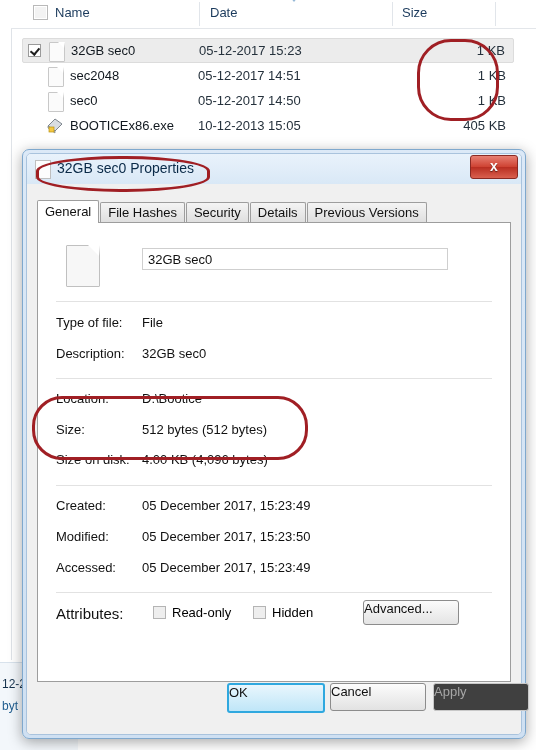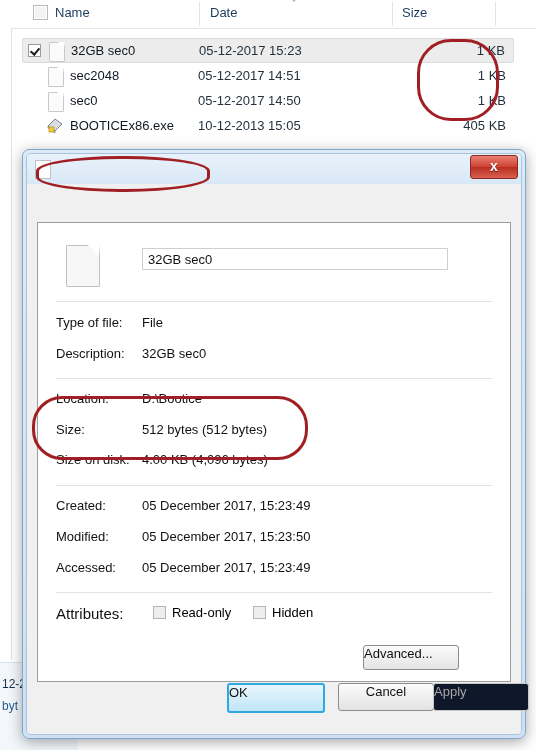--- a/index.html
+++ b/index.html
@@ -332,21 +332,20 @@
   .adv-btn {
     position: absolute;
     width: 94px; height: 23px;
     font-family: "Liberation Sans", sans-serif;
     font-size: 13px;
     color: #111111;
     background: linear-gradient(#fbfbfb, #e4e4e4);
     border: 1px solid #8c8c8c;
     border-radius: 3px;
     cursor: pointer;
-    margin-top: 45px;
   }
 
   .btnbar {
     position: absolute;
     left: 0; right: 0; bottom: 0;
     height: 61px;
   }
   .dlg-btn {
     position: absolute;
     top: 10px;
@@ -359,21 +358,21 @@
     border-radius: 3px;
     cursor: pointer;
   }
   .dlg-btn.default {
     background: linear-gradient(#e9f6fd, #bfe6f8);
     border: 2px solid #2fa8df;
     border-radius: 3px;
   }
   .dlg-btn.disabled {
     color: #a6a6a6;
-    background: #0f172a;
+    background: #404040;
     border: 1px solid #c8c8c8;
     cursor: default;
   }
 
   
   .annot {
     position: absolute;
     border: 3px solid #a01f24;
     pointer-events: none;
     z-index: 50;
@@ -453,25 +452,33 @@
       <div class="status-line l1">12-2</div>
       <div class="status-line l2">byt</div>
     </div>
   </div>
 
   <div class="dialog">
     <div class="dlg-inner">
 
       <div class="titlebar">
         <div class="title-icon"></div>
+        <div class="title-text">32GB sec0 Properties</div>
         <div class="close-btn">x</div>
       </div>
 
       <div class="dlg-body">
 
+        <div class="tabstrip">
+          <div class="tab active">General</div>
+          <div class="tab">File Hashes</div>
+          <div class="tab">Security</div>
+          <div class="tab">Details</div>
+          <div class="tab">Previous Versions</div>
+        </div>
 
         <div class="tabpanel">
 
           <div class="big-doc-icon"></div>
           <input class="name-input" type="text" value="32GB sec0" style="">
 
           <div class="sep" style="top:78px;"></div>
 
           <div class="fld-label" style="top:92px;">Type of file:</div>
           <div class="fld-value" style="top:92px;">File</div>
@@ -507,21 +514,21 @@
           <div class="cbox" style="left:115px; top:383px;"></div>
           <div class="cbox-text" style="left:134px; top:382px;">Read-only</div>
           <div class="cbox" style="left:215px; top:383px;"></div>
           <div class="cbox-text" style="left:234px; top:382px;">Hidden</div>
           <div class="adv-btn" style="left:325px; top:377px;">Advanced...</div>
 
         </div>
 
         <div class="btnbar">
           <div class="dlg-btn default" style="left:200px;">OK</div>
-          <div class="dlg-btn" style="left:311px;text-align:center;">Cancel</div>
+          <div class="dlg-btn" style="left:303px;">Cancel</div>
           <div class="dlg-btn disabled" style="left:406px;">Apply</div>
         </div>
 
       </div>
     </div>
   </div>
 
   <div class="annot annot-sizes"></div>
   <div class="annot annot-title"></div>
   <div class="annot annot-size-rows"></div>

